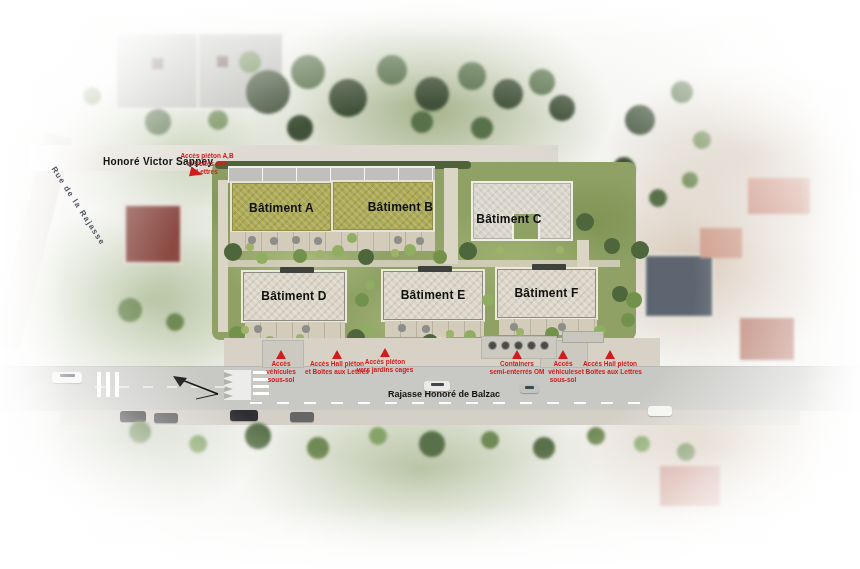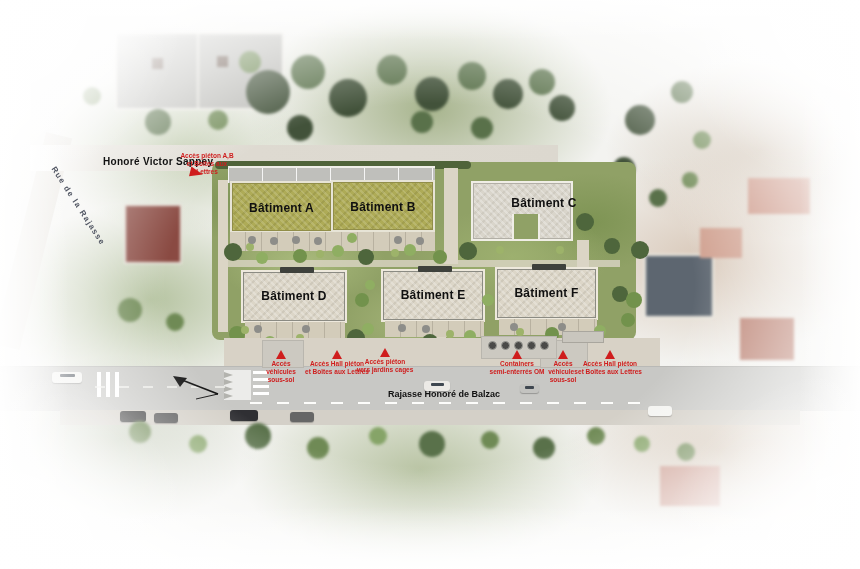--- a/index.html
+++ b/index.html
@@ -311,22 +311,22 @@
   <div class="abs container-dot" style="left:501px;top:341px;"></div>
   <div class="abs container-dot" style="left:514px;top:341px;"></div>
   <div class="abs container-dot" style="left:527px;top:341px;"></div>
   <div class="abs container-dot" style="left:540px;top:341px;"></div>
 
   <div class="abs street-label lbl-allee">Honoré Victor Sappey</div>
   <div class="abs street-label lbl-rajasse">Rue de la Rajasse</div>
   <div class="abs street-label lbl-avenue">Rajasse Honoré de Balzac</div>
 
   <div class="bld-label" style="left:232px;top:201px;width:99px;">Bâtiment A</div>
-  <div class="bld-label" style="left:333px;top:200px;width:100px;">Bâtiment B</div>
-  <div class="bld-label" style="left:473px;top:196px;width:72px;padding-left:35px;">Bâtiment C</div>
+  <div class="bld-label" style="left:333px;top:200px;width:100px;text-align:right;">Bâtiment B</div>
+  <div class="bld-label" style="left:473px;top:212px;width:72px;">Bâtiment C</div>
   <div class="bld-label" style="left:243px;top:289px;width:102px;">Bâtiment D</div>
   <div class="bld-label" style="left:383px;top:288px;width:100px;">Bâtiment E</div>
   <div class="bld-label" style="left:497px;top:286px;width:99px;">Bâtiment F</div>
 
   <div class="abs top-note">
     <div class="note-text">Accès piéton A,B
 et Boîtes aux Lettres</div>
   </div>
   <div class="abs right-arrow"></div>
 

